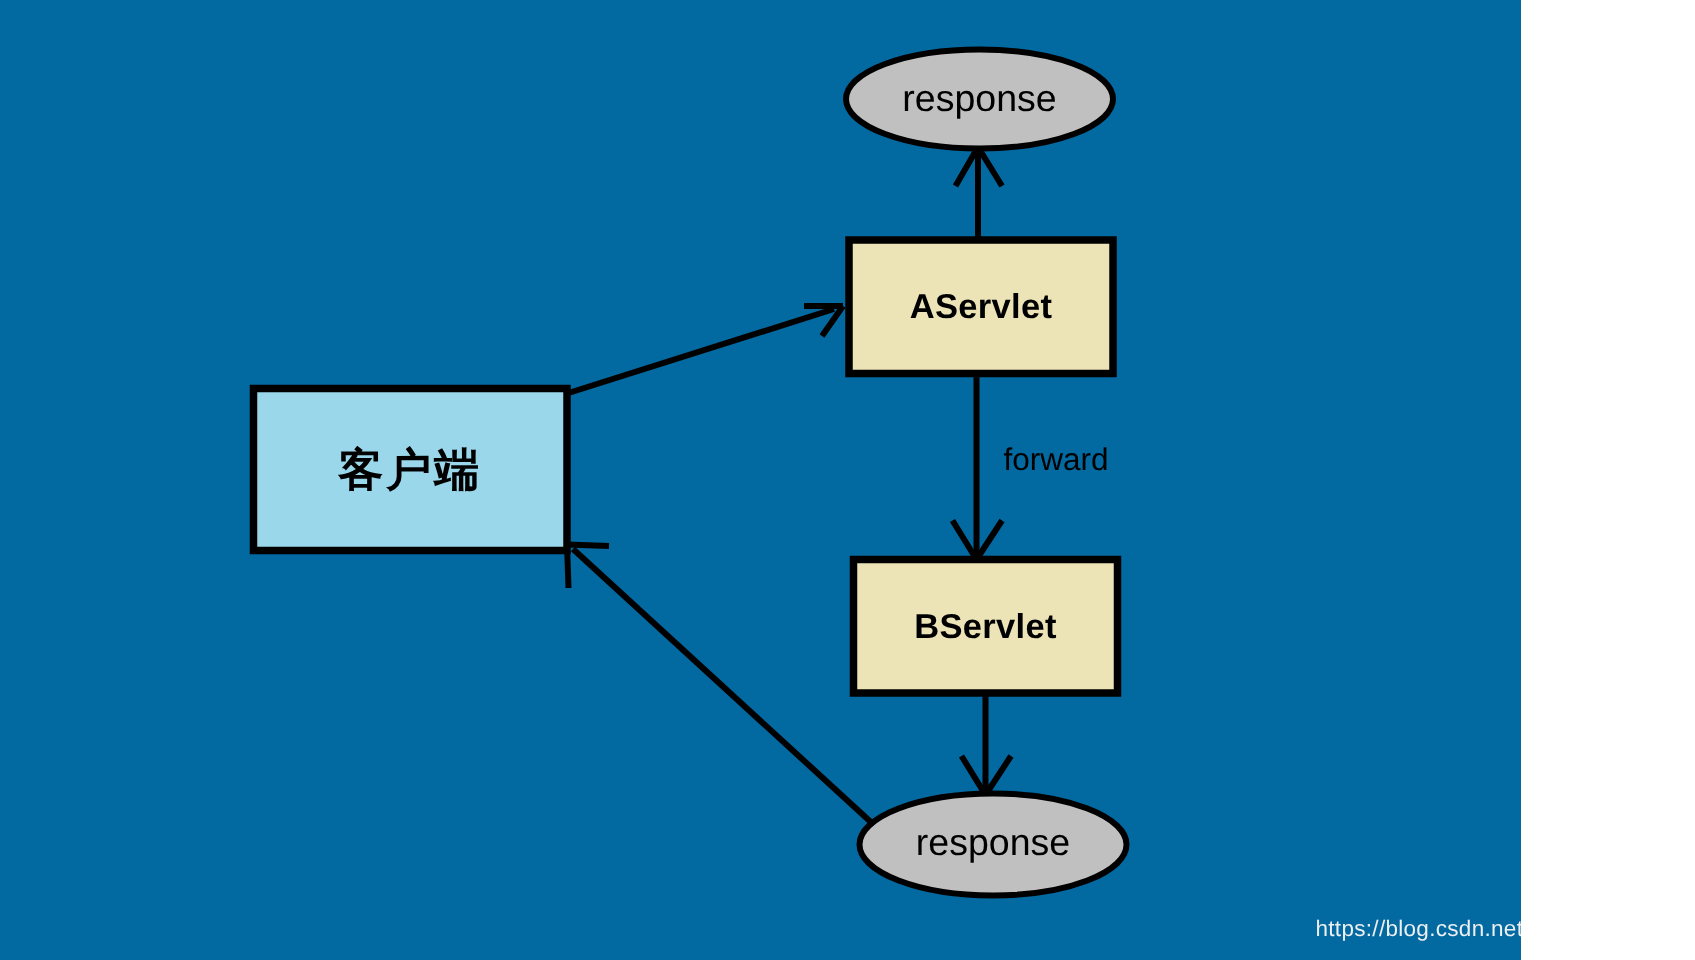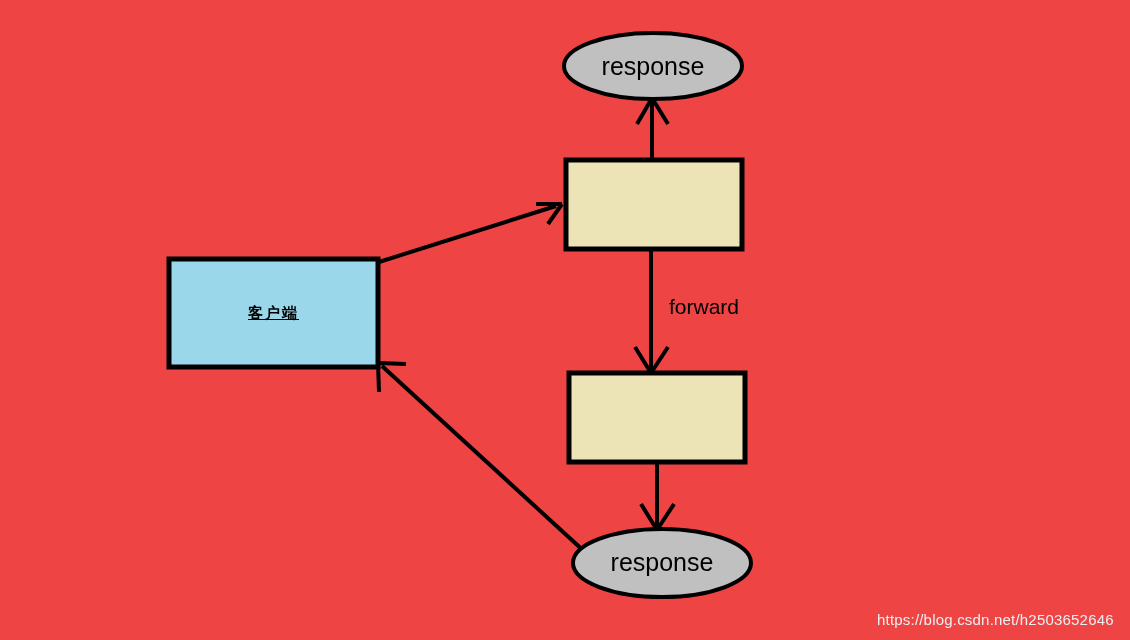--- a/index.html
+++ b/index.html
@@ -5,23 +5,23 @@
   html, body {
     margin: 0;
     padding: 0;
     background: #ffffff;
   }
   body {
     font-family: "Liberation Sans", "DejaVu Sans", sans-serif;
   }
   #canvas {
     position: relative;
-    width: 1130px;
+    width: 1014px;
     height: 640px;
-    background: #ef4444;
+    background: #0369a1;
     overflow: hidden;
   }
   #diagram-svg {
     position: absolute;
     left: 0;
     top: 0;
     width: 1130px;
     height: 640px;
   }
   .node-label {
@@ -33,23 +33,22 @@
     color: #000000;
     pointer-events: none;
   }
   .box-label {
     font-weight: bold;
     font-size: 23px;
     letter-spacing: 0.2px;
   }
   .cjk-label {
     font-weight: bold;
-    font-size: 15px;
+    font-size: 30px;
     letter-spacing: 2px;
-    text-decoration: underline;
   }
   .ellipse-label {
     font-weight: normal;
     font-size: 25px;
   }
   .edge-label {
     position: absolute;
     font-size: 21px;
     color: #000000;
     white-space: nowrap;
@@ -108,23 +107,25 @@
 
       <rect x="569" y="373" width="176" height="89" fill="#ece4b7" stroke="#000000" stroke-width="5"></rect>
 
       <ellipse cx="662" cy="563" rx="89" ry="34" fill="#c0c0c0" stroke="#000000" stroke-width="4"></ellipse>
 
     </g>
   </svg>
 
   <div class="node-label ellipse-label" style="left:563px; top:33px; width:180px; height:67px;">response</div>
 
+  <div class="node-label box-label" style="left:566px; top:160px; width:176px; height:89px;">AServlet</div>
 
   <div class="node-label cjk-label" style="left:169px; top:259px; width:209px; height:108px;">客户端</div>
 
+  <div class="node-label box-label" style="left:569px; top:373px; width:176px; height:89px;">BServlet</div>
 
   <div class="node-label ellipse-label" style="left:572px; top:529px; width:180px; height:67px;">response</div>
 
   <div class="edge-label" style="left:669px; top:295px;">forward</div>
 
   <div class="watermark" style="left:877px; top:611px;">https://blog.csdn.net/h2503652646</div>
 
 </div>
 
 </body></html>

